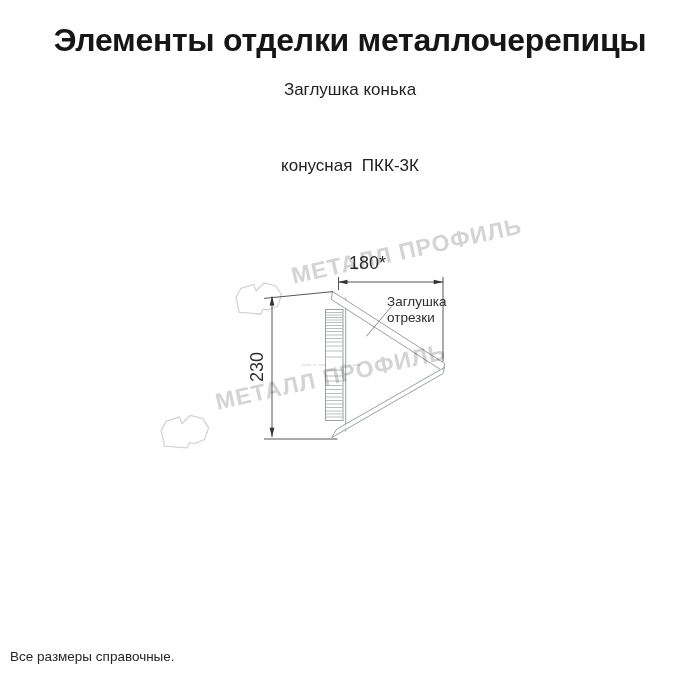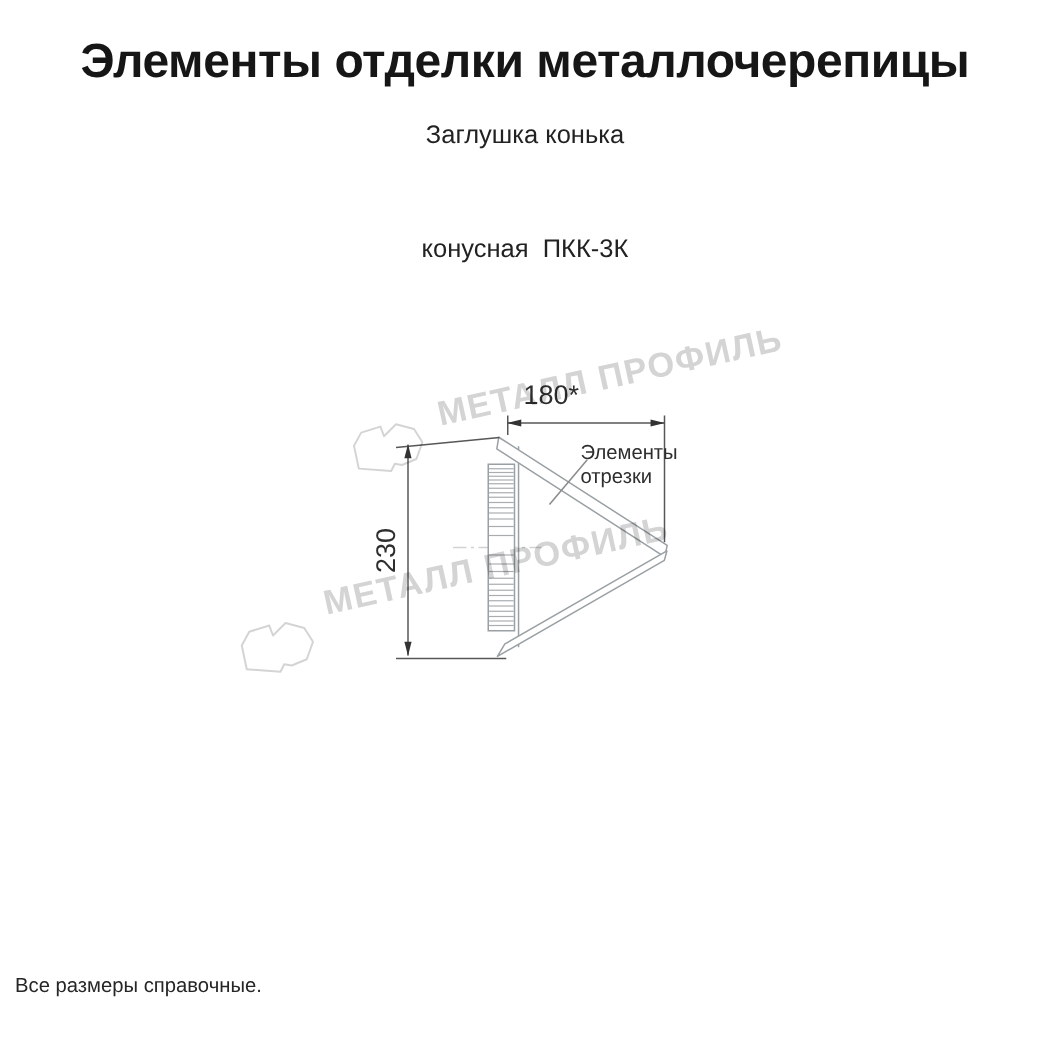--- a/index.html
+++ b/index.html
@@ -106,21 +106,21 @@
     </g>
     <polygon fill="#333333" points="272,296 269.6,305.5 274.4,305.5"></polygon>
     <polygon fill="#333333" points="272,437.3 269.6,427.8 274.4,427.8"></polygon>
 
     <path d="M366.3,336.3 L391.5,306.5" stroke="#8a8a8a" stroke-width="1" fill="none"></path>
   </svg>
 
   <div class="abs dim-text dim-width text-layer">180*</div>
   <div class="abs dim-text dim-height text-layer">230</div>
   <div class="abs face-label text-layer">
-    <div>Элементы</div>
+    <div>Заглушка</div>
     <div>отрезки</div>
   </div>
 
   <div class="abs footer footer1 text-layer">Все размеры справочные.</div>
 
   <div class="watermark-layer">
     <svg class="wm-logo wm-logo-1" width="58" height="48" viewBox="0 0 68 60">
       <path d="M9,34 L15,23 L31,18 L34,26 L44,16 L59,20 L66,31 L61,45 L49,50 L43,49 L40,55 L13,53 Z" fill="none" stroke="#d4d4d4" stroke-width="1.6" stroke-linejoin="round"></path>
     </svg>
     <div class="wm-text wm-text-1">МЕТАЛЛ ПРОФИЛЬ</div>

